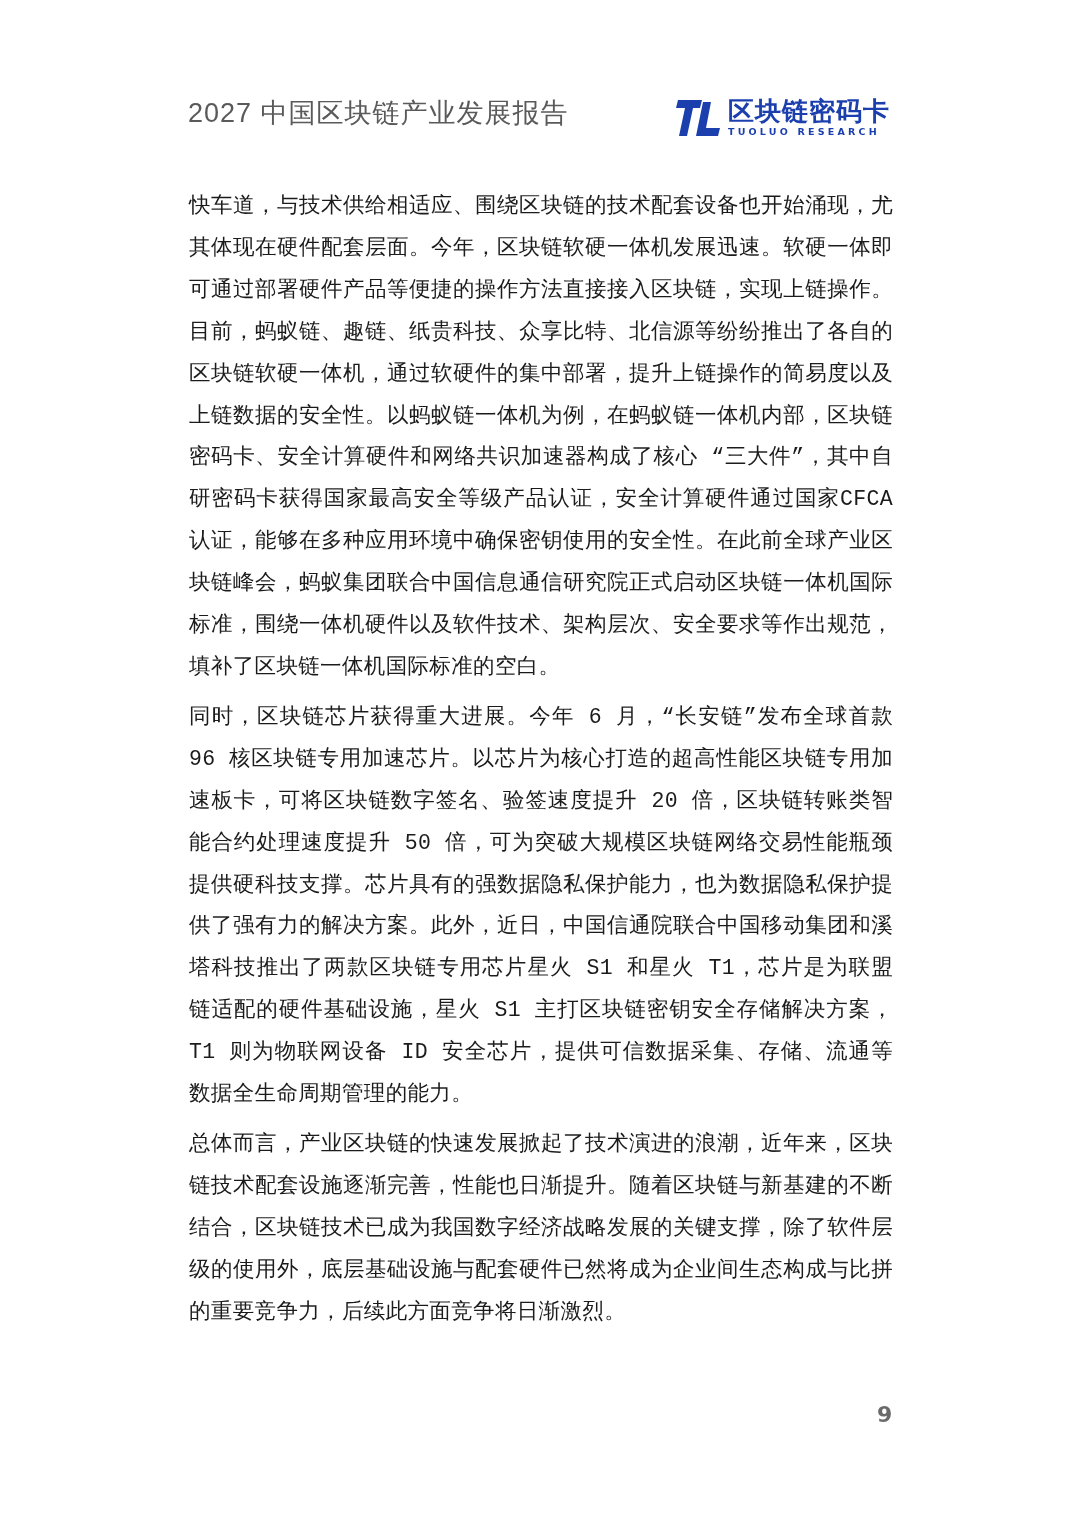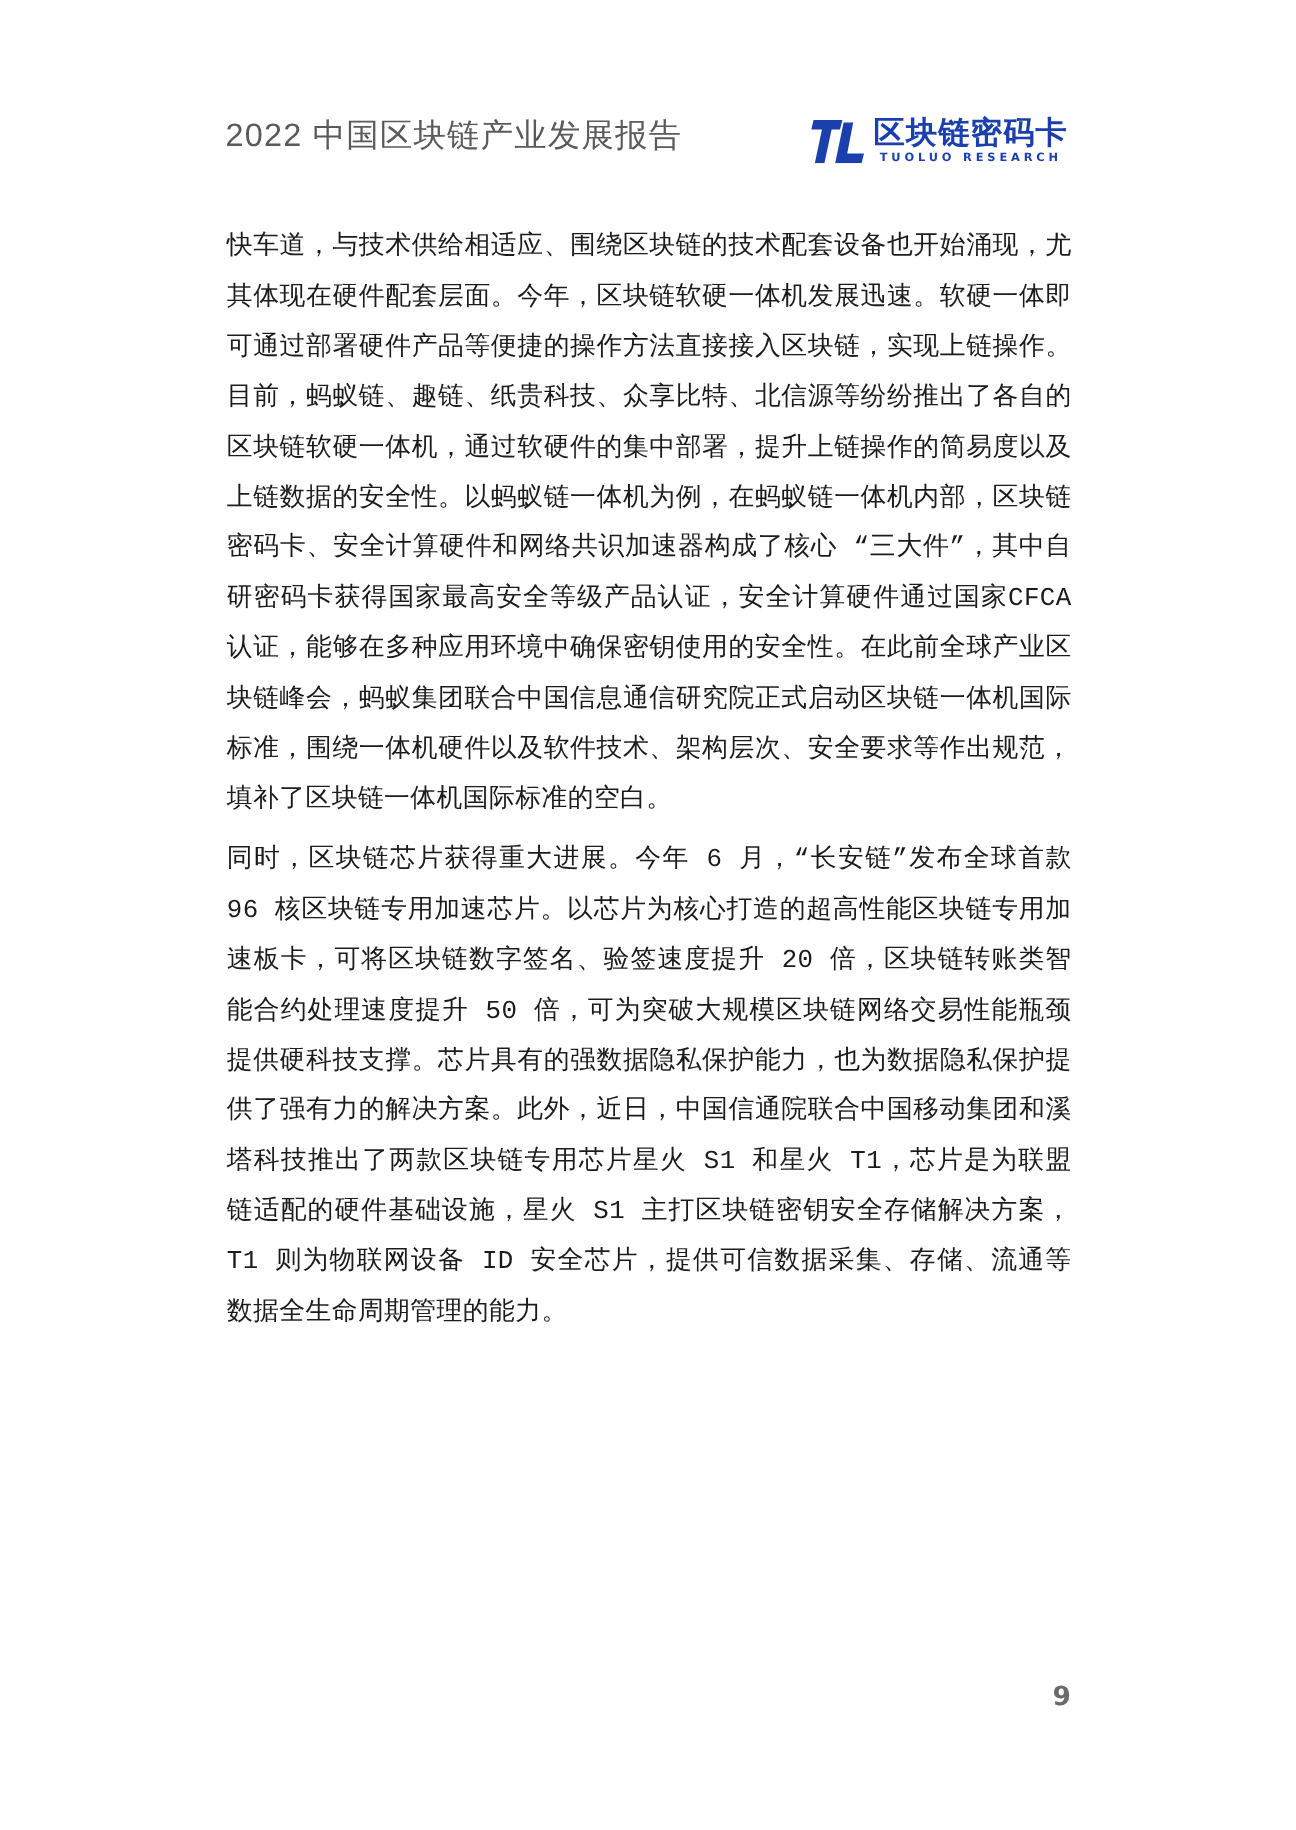--- a/index.html
+++ b/index.html
@@ -4,41 +4,42 @@
 <style>
   html, body { margin:0; padding:0; background:#ffffff; }
   body { width:1080px; height:1525px; position:relative; overflow:hidden;
          font-family:"DejaVu Sans", "Liberation Sans", sans-serif; }
   .header-title { position:absolute; left:188px; top:95px; font-size:27px; color:#5a5a5a;
                   letter-spacing:1px; font-family:"Liberation Sans","DejaVu Sans",sans-serif; white-space:nowrap; }
   .logo { position:absolute; left:676px; top:98px; display:flex; align-items:center; }
   .logo-mark { width:44px; height:36px; margin-right:8px; }
   .logo-text { display:flex; flex-direction:column; }
   .logo-cn { font-size:26px; font-weight:bold; color:#1c3fae; letter-spacing:1px; line-height:26px; white-space:nowrap; }
-  .logo-en { font-size:9.5px; font-weight:bold; color:#1c3fae; letter-spacing:3.2px; line-height:12px; margin-top:2px; white-space:nowrap;text-align:center; }
+  .logo-en { font-size:9.5px; font-weight:bold; color:#1c3fae; letter-spacing:3.2px; line-height:12px; margin-top:2px; white-space:nowrap; }
   .content { position:absolute; left:189px; top:186px; width:704px; color:#1b1b1b;font-family:Liberation Mono, monospace; }
   .para { margin:0; font-size:21.5px; line-height:41.9px; text-align:justify; text-align-last:left; letter-spacing:0.35px; }
   .para + .para { margin-top:8px; }
   .page-number { position:absolute; left:877px; top:1402px; font-size:22px; color:#6a6a6a; font-weight:bold; }
 </style>
 </head>
 <body>
 
 <div>
-  <div class="header-title">2022 中国区块链产业发展报告</div>
+  <div class="header-title">2027 中国区块链产业发展报告</div>
   <div class="logo">
     <svg class="logo-mark" viewBox="0 0 44 36">
       <polygon points="2,0 26,0 24,8 17,8 11,36 3,36 9,8 0,8" fill="#1c3fae"></polygon>
       <polygon points="27,2 35,2 30,28 44,28 42,36 20,36" fill="#1c3fae"></polygon>
     </svg>
     <div class="logo-text">
       <span class="logo-cn">区块链密码卡</span>
       <span class="logo-en">TUOLUO RESEARCH</span>
     </div>
   </div>
 </div>
 
 <div class="content">
   <p class="para">快车道，与技术供给相适应、围绕区块链的技术配套设备也开始涌现，尤其体现在硬件配套层面。今年，区块链软硬一体机发展迅速。软硬一体即可通过部署硬件产品等便捷的操作方法直接接入区块链，实现上链操作。目前，蚂蚁链、趣链、纸贵科技、众享比特、北信源等纷纷推出了各自的区块链软硬一体机，通过软硬件的集中部署，提升上链操作的简易度以及上链数据的安全性。以蚂蚁链一体机为例，在蚂蚁链一体机内部，区块链密码卡、安全计算硬件和网络共识加速器构成了核心 “三大件”，其中自研密码卡获得国家最高安全等级产品认证，安全计算硬件通过国家CFCA 认证，能够在多种应用环境中确保密钥使用的安全性。在此前全球产业区块链峰会，蚂蚁集团联合中国信息通信研究院正式启动区块链一体机国际标准，围绕一体机硬件以及软件技术、架构层次、安全要求等作出规范，填补了区块链一体机国际标准的空白。</p>
   <p class="para">同时，区块链芯片获得重大进展。今年 6 月，“长安链”发布全球首款 96 核区块链专用加速芯片。以芯片为核心打造的超高性能区块链专用加速板卡，可将区块链数字签名、验签速度提升 20 倍，区块链转账类智能合约处理速度提升 50 倍，可为突破大规模区块链网络交易性能瓶颈提供硬科技支撑。芯片具有的强数据隐私保护能力，也为数据隐私保护提供了强有力的解决方案。此外，近日，中国信通院联合中国移动集团和溪塔科技推出了两款区块链专用芯片星火 S1 和星火 T1，芯片是为联盟链适配的硬件基础设施，星火 S1 主打区块链密钥安全存储解决方案，T1 则为物联网设备 ID 安全芯片，提供可信数据采集、存储、流通等数据全生命周期管理的能力。</p>
+  <p class="para">总体而言，产业区块链的快速发展掀起了技术演进的浪潮，近年来，区块链技术配套设施逐渐完善，性能也日渐提升。随着区块链与新基建的不断结合，区块链技术已成为我国数字经济战略发展的关键支撑，除了软件层级的使用外，底层基础设施与配套硬件已然将成为企业间生态构成与比拼的重要竞争力，后续此方面竞争将日渐激烈。</p>
 </div>
 
 <div class="page-number">9</div>
 
 </body></html>

